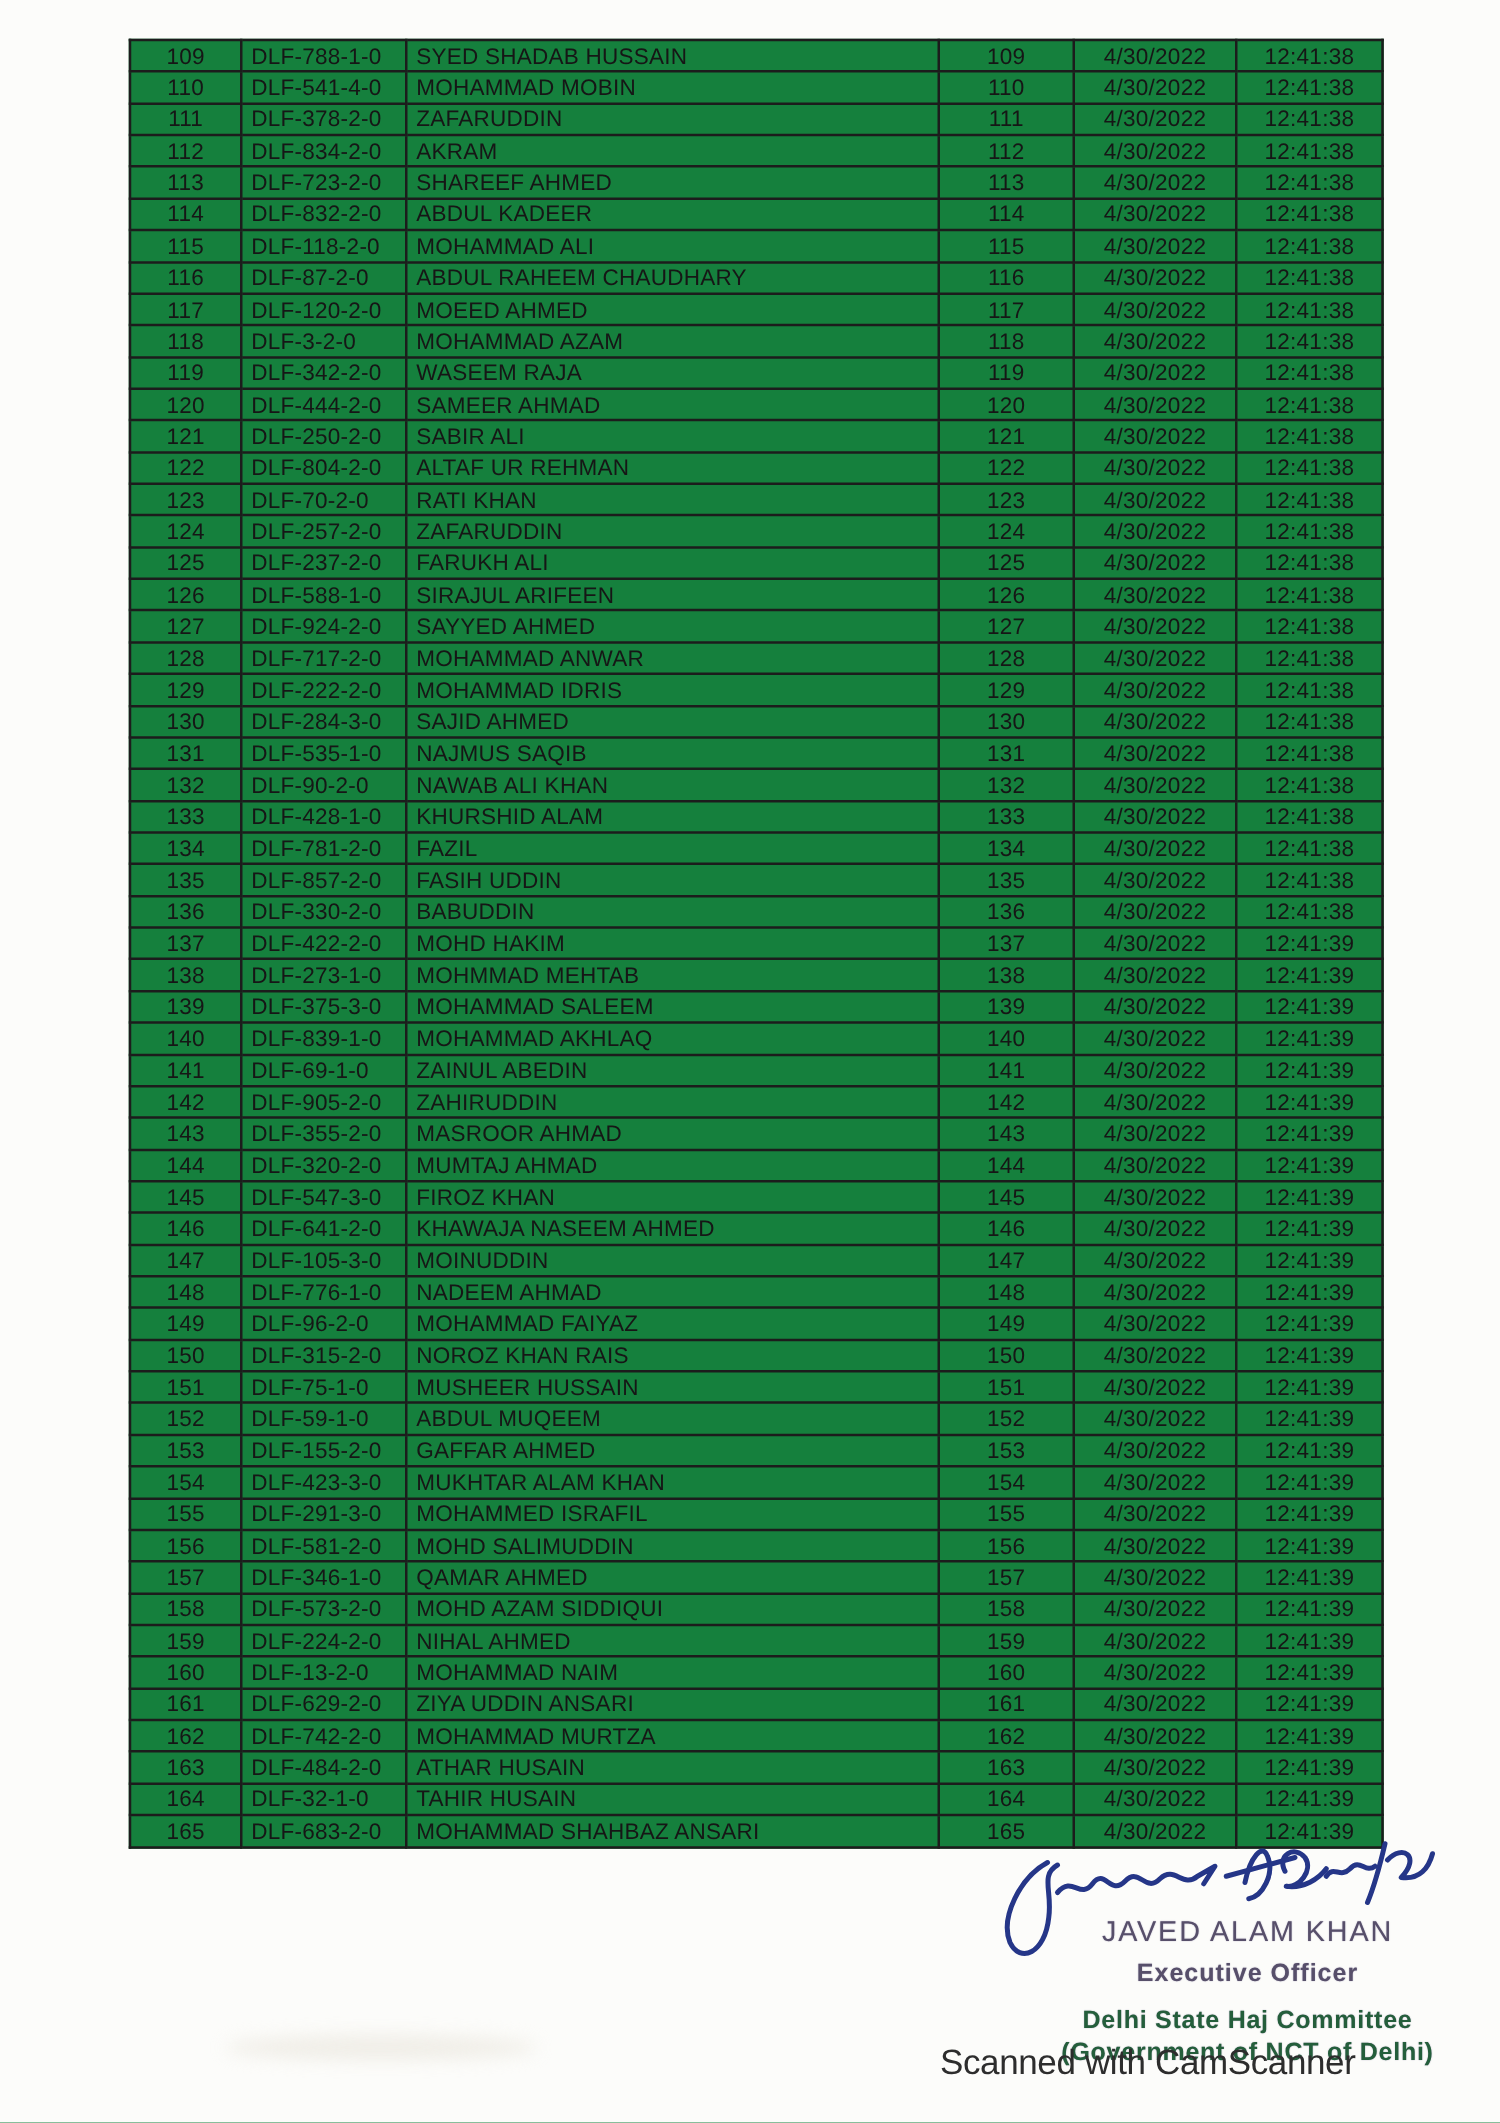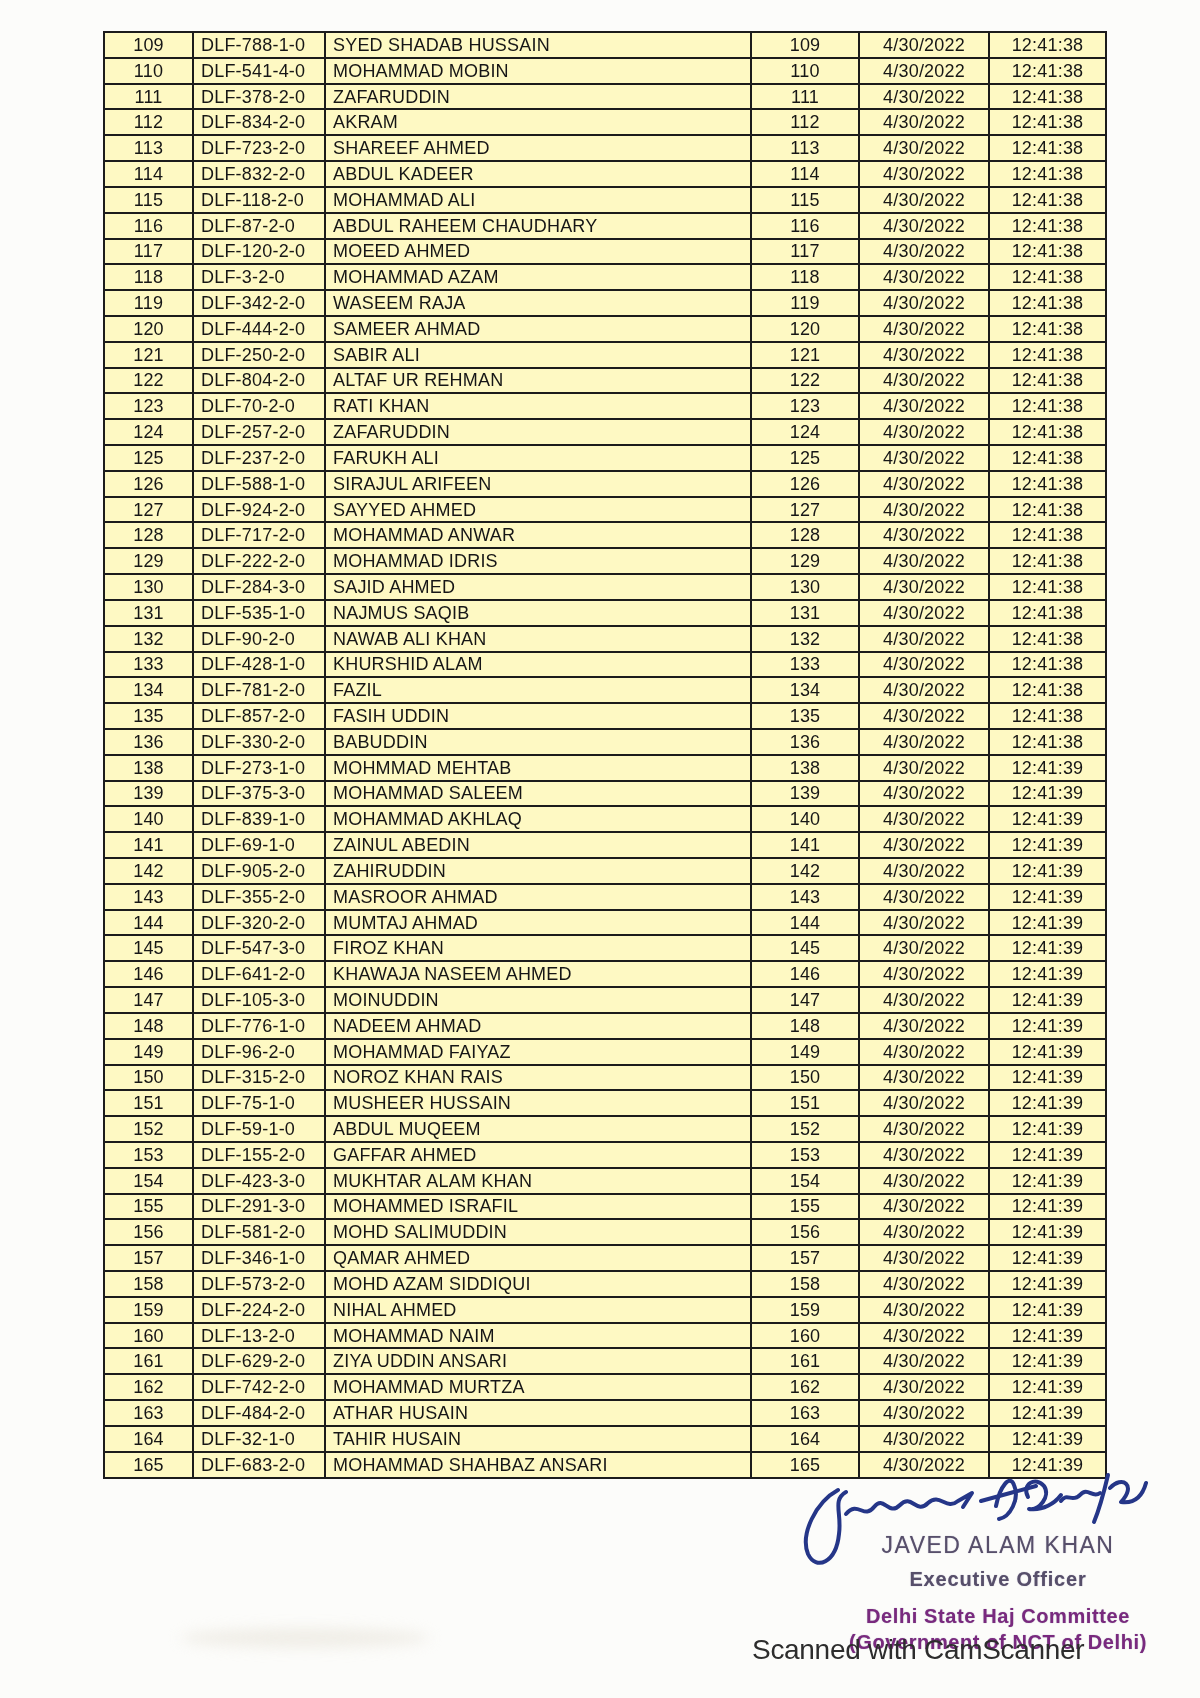--- a/index.html
+++ b/index.html
@@ -8,21 +8,21 @@
     background:#fcfcfa;
     position:relative;
     font-family:"Liberation Sans", sans-serif;
     overflow:hidden;
   }
   
   .records{
     position:absolute;left:103px;top:31px;
     width:1002px;height:1448px;
     border-collapse:collapse;table-layout:fixed;
-    background:#fef9c3;
+    background:#15803d;
   }
   .records td{
     border:2px solid #1c1c1c;
     font-size:18px;line-height:1;
     color:#161616;
     padding:0;vertical-align:middle;
     white-space:nowrap;overflow:hidden;
     letter-spacing:.2px;
   }
   td.c-center{text-align:center;}
@@ -31,21 +31,21 @@
   .sig-svg{position:absolute;left:798px;top:1470px;}
   .stamp{
     position:absolute;left:826px;top:1532px;width:344px;
     text-align:center;
     color:#4b4260;
     opacity:.93;
     text-shadow:0 0 1px rgba(86,74,120,.55);
   }
   .stamp-l1{font-size:23px;font-weight:normal;letter-spacing:1.5px;margin-bottom:9px;}
   .stamp-l2{font-size:20px;font-weight:bold;letter-spacing:.8px;margin-bottom:14px;}
-  .stamp-l3,.stamp-l4{font-size:20px;font-weight:bold;letter-spacing:.6px;margin-bottom:3px;color:#701a75;}
+  .stamp-l3,.stamp-l4{font-size:20px;font-weight:bold;letter-spacing:.6px;margin-bottom:3px;color:#14532d;}
   .camscanner{
     position:absolute;left:752px;top:1634px;
     font-size:28px;color:#2d2d2d;letter-spacing:-.3px;
   }
   .smudge{
     position:absolute;left:180px;top:1628px;width:250px;height:20px;
     background:#ece9e1;border-radius:50%;
     filter:blur(7px);opacity:.75;
   }
 </style>
@@ -309,20 +309,28 @@
 
     <tr>
       <td class="c-center">136</td>
       <td class="c-left">DLF-330-2-0</td>
       <td class="c-left">BABUDDIN</td>
       <td class="c-center">136</td>
       <td class="c-center">4/30/2022</td>
       <td class="c-center">12:41:38</td>
     </tr>
 
+    <tr>
+      <td class="c-center">137</td>
+      <td class="c-left">DLF-422-2-0</td>
+      <td class="c-left">MOHD HAKIM</td>
+      <td class="c-center">137</td>
+      <td class="c-center">4/30/2022</td>
+      <td class="c-center">12:41:39</td>
+    </tr>
 
     <tr>
       <td class="c-center">138</td>
       <td class="c-left">DLF-273-1-0</td>
       <td class="c-left">MOHMMAD MEHTAB</td>
       <td class="c-center">138</td>
       <td class="c-center">4/30/2022</td>
       <td class="c-center">12:41:39</td>
     </tr>
 

